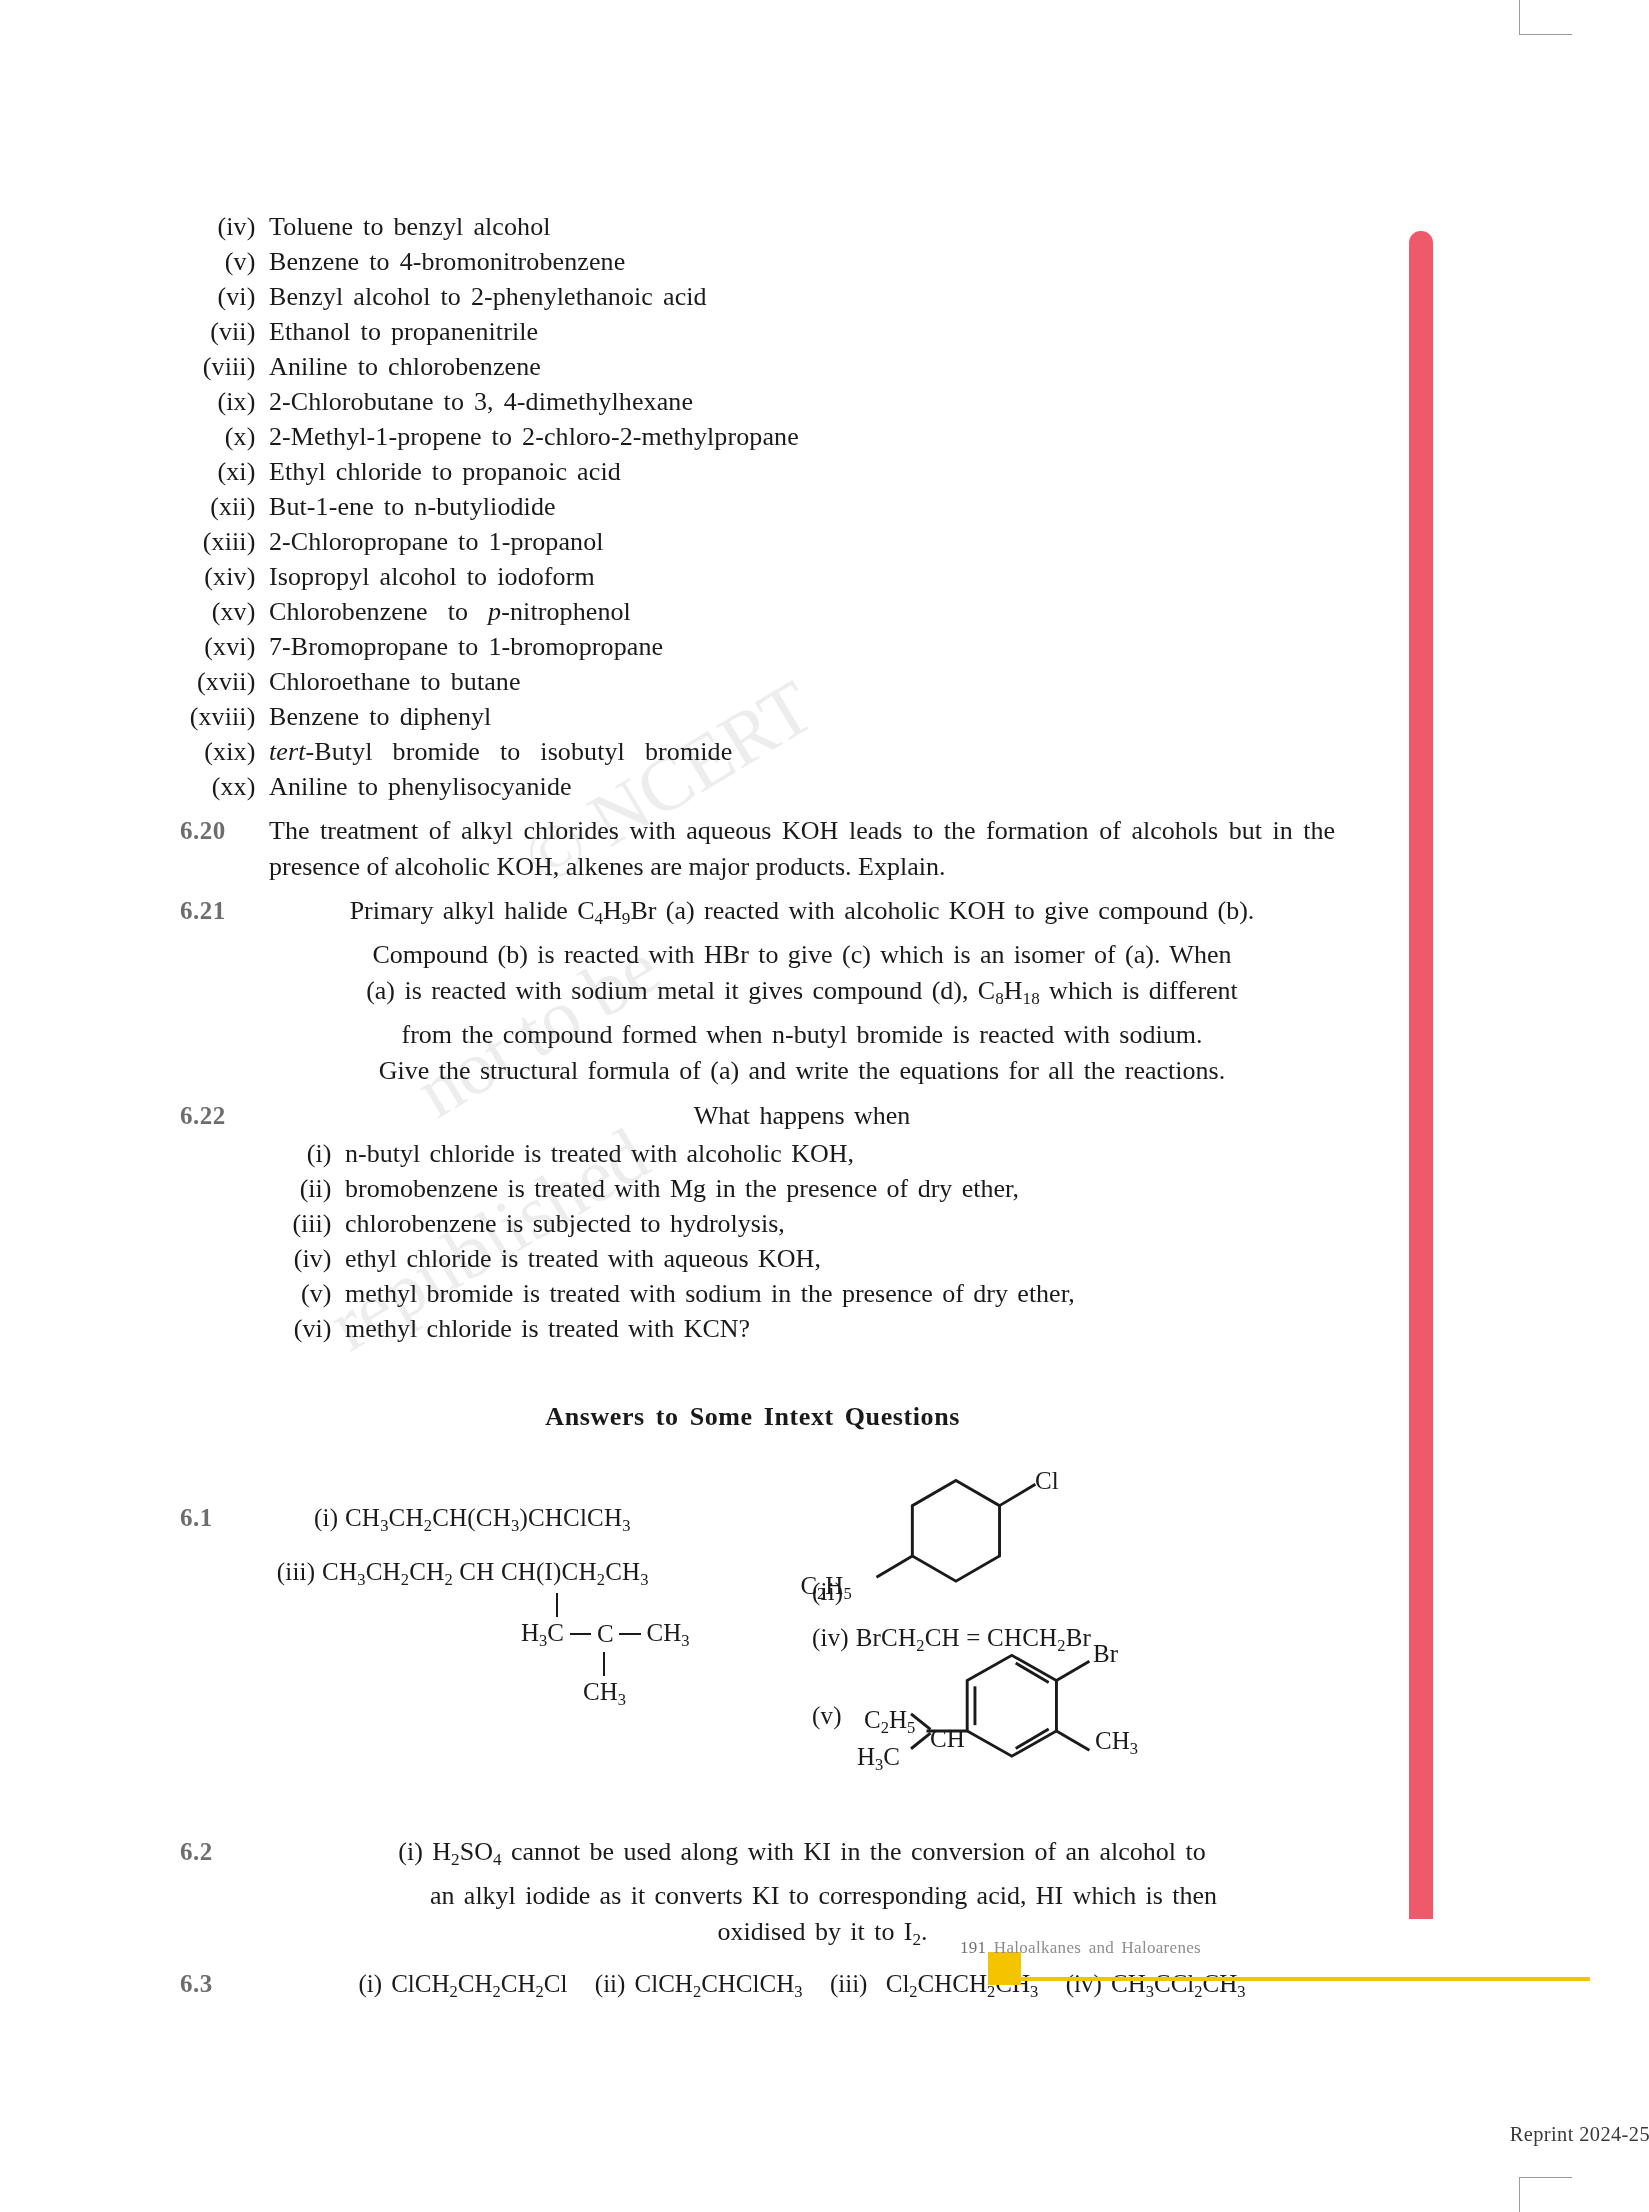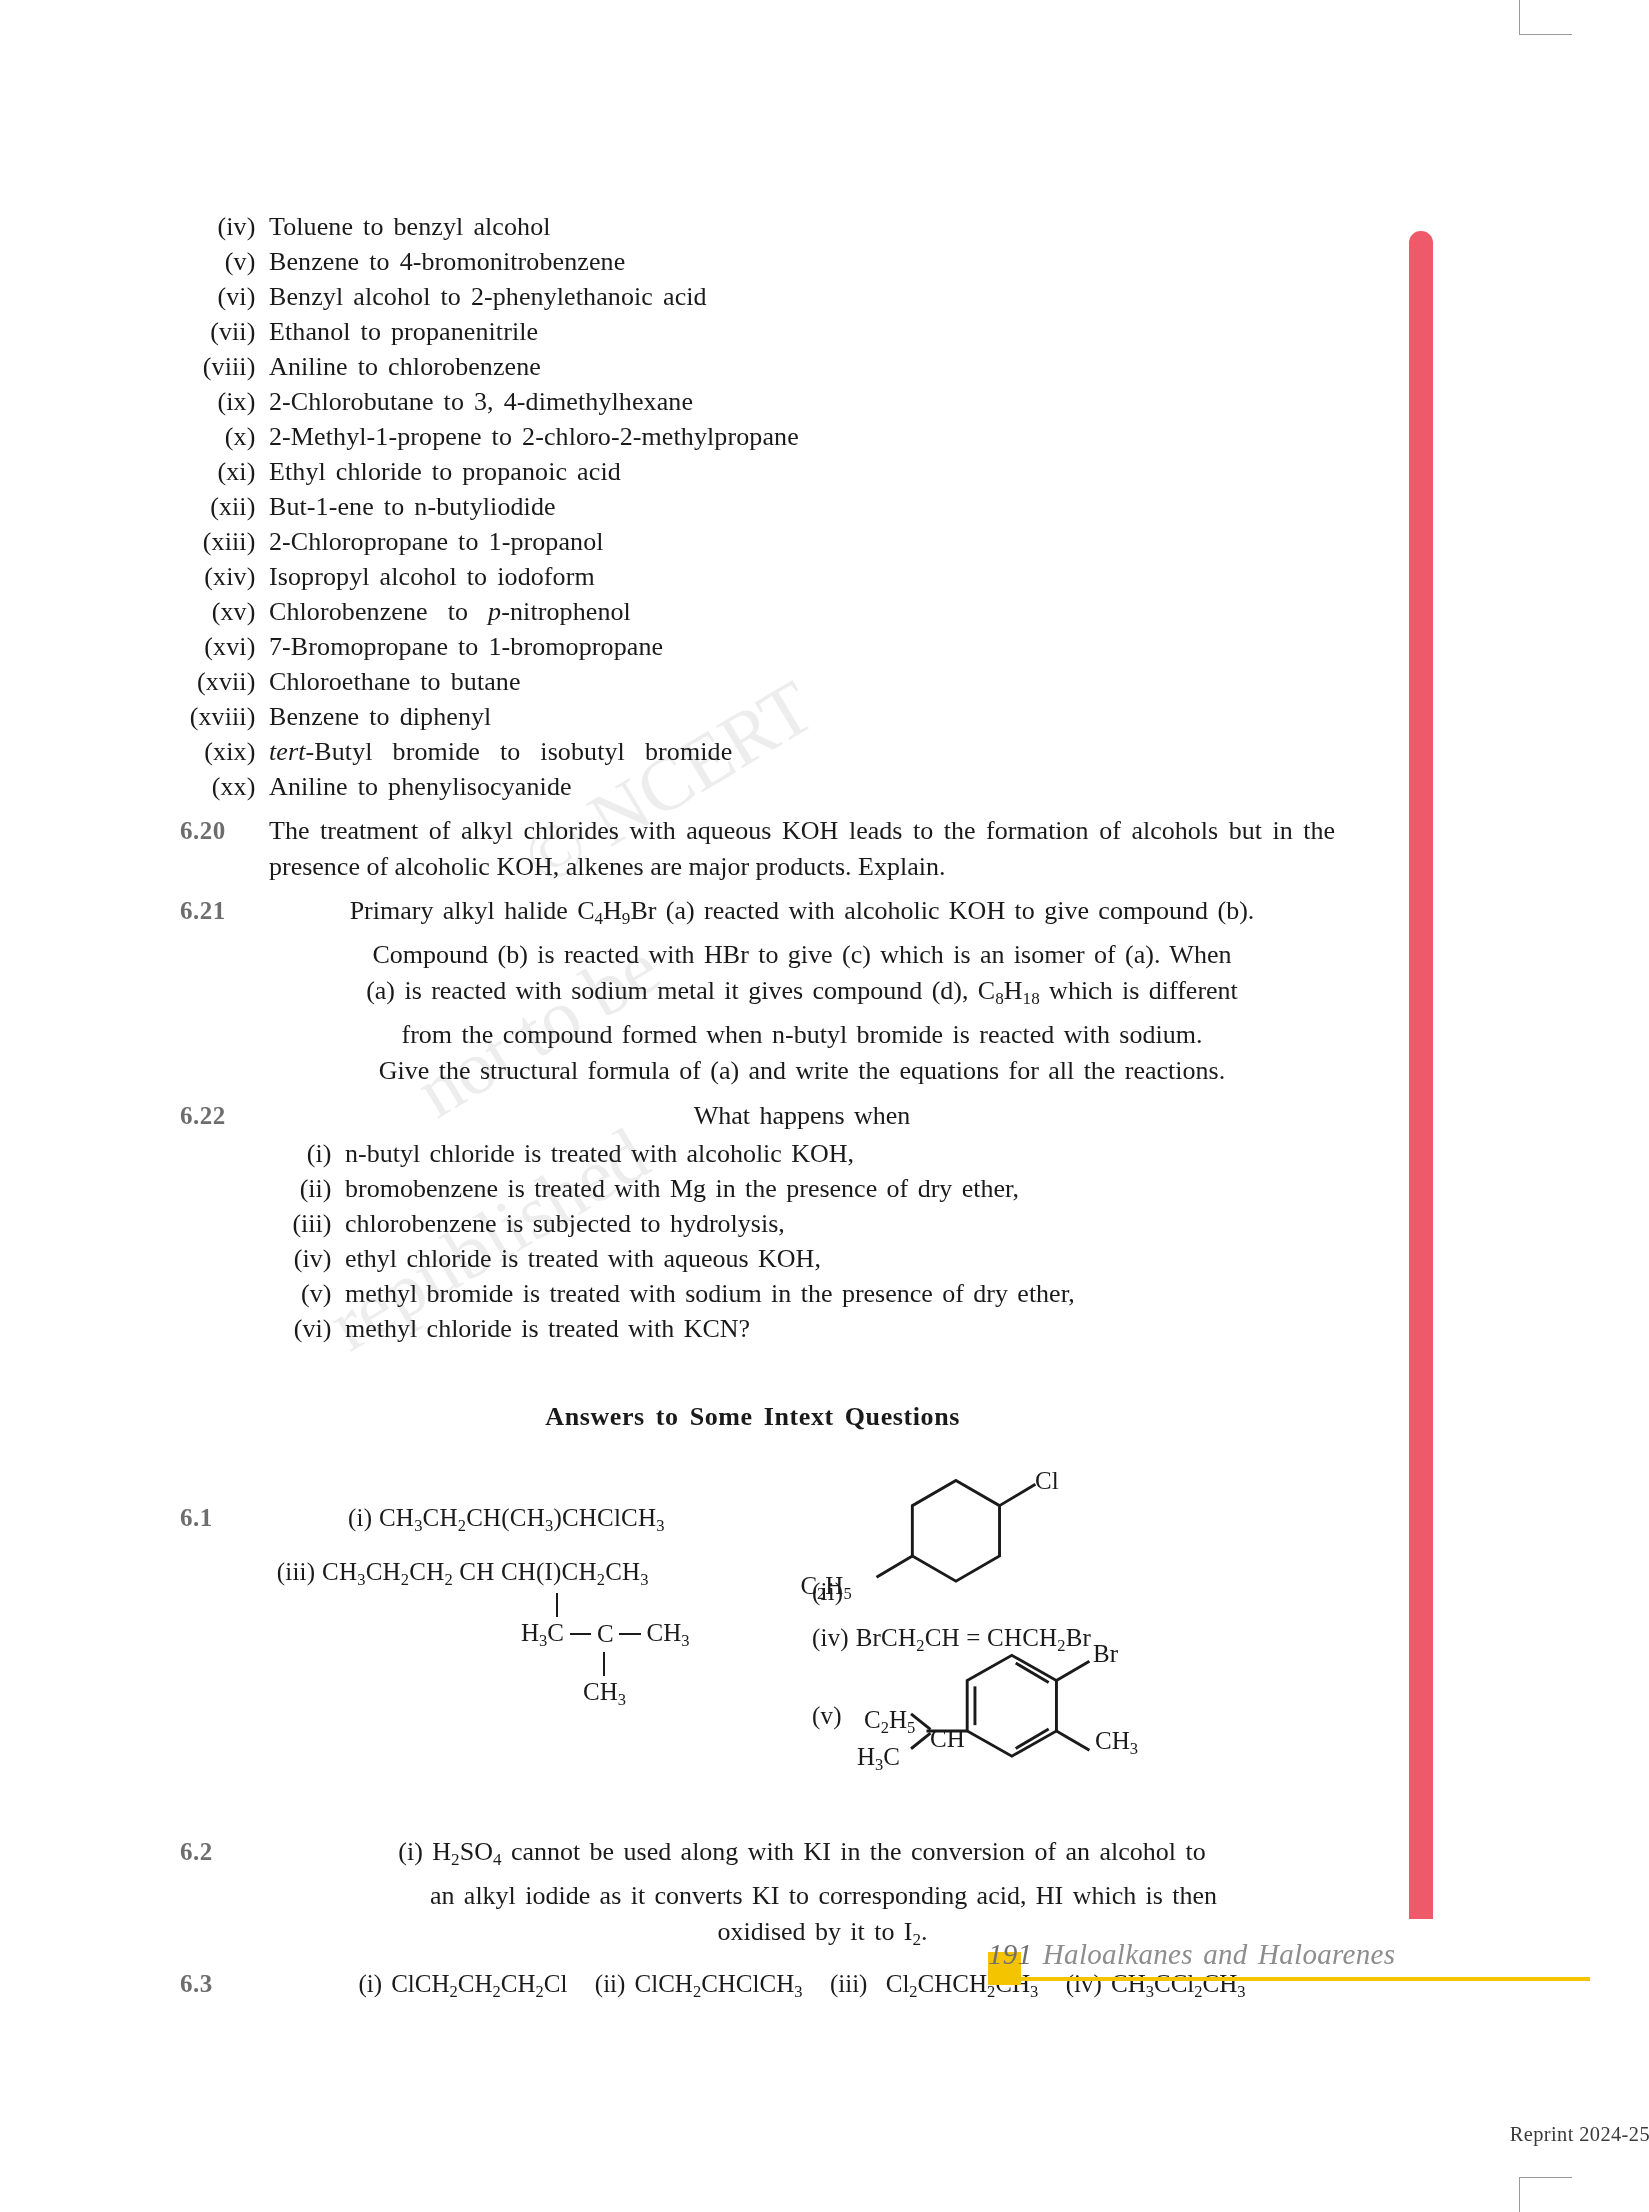--- a/index.html
+++ b/index.html
@@ -207,28 +207,27 @@
   .footer-rule {
     position: absolute;
     left: 988px;
     top: 1977px;
     width: 602px;
     height: 3.9px;
     background: #f5c400;
   }
   .footer-text {
     position: absolute;
-    left: 988px;
+    left: 960px;
     top: 1938px;
-    font-size: 29px;
+    font-size: 17px;
     color: #8d8d8d;
     letter-spacing: 0.3px;
     word-spacing: 2.9px;
     white-space: nowrap;
-    font-style: italic;
   }
   .footer-num { color: #6f6f6f; }
   .reprint {
     position: absolute;
     left: 0;
     top: 2123px;
     width: 1650px;
     text-align: right;
     font-size: 20.4px;
     color: #3a3a3a;
@@ -372,21 +371,21 @@
     </div>
 
     <div class="ans-heading">Answers to Some Intext Questions</div>
 
     <div class="answers">
       <div class="ans-row">
         <span class="ans-label">6.1</span>
         <div class="ans-cols">
 
           <div class="col-left">
-            <div class="formula" style="margin-left:79px;">
+            <div class="formula" style="margin-left:45px;">
               <span class="f-tag">(i)</span><span>CH<sub>3</sub>CH<sub>2</sub>CH(CH<sub>3</sub>)CHClCH<sub>3</sub></span>
             </div>
 
             <div class="formula" style="margin-left:7.8px; margin-top:23px;">
               <span class="f-tag">(iii)</span><span>CH<sub>3</sub>CH<sub>2</sub>CH<sub>2</sub> CH CH(I)CH<sub>2</sub>CH<sub>3</sub></span>
             </div>
 
             <div class="branch" style="margin-left:252px;">
               <span class="vbar" style="margin-left:35px;"></span>
               <div style="display:flex;align-items:center;margin-top:1.9px;">

